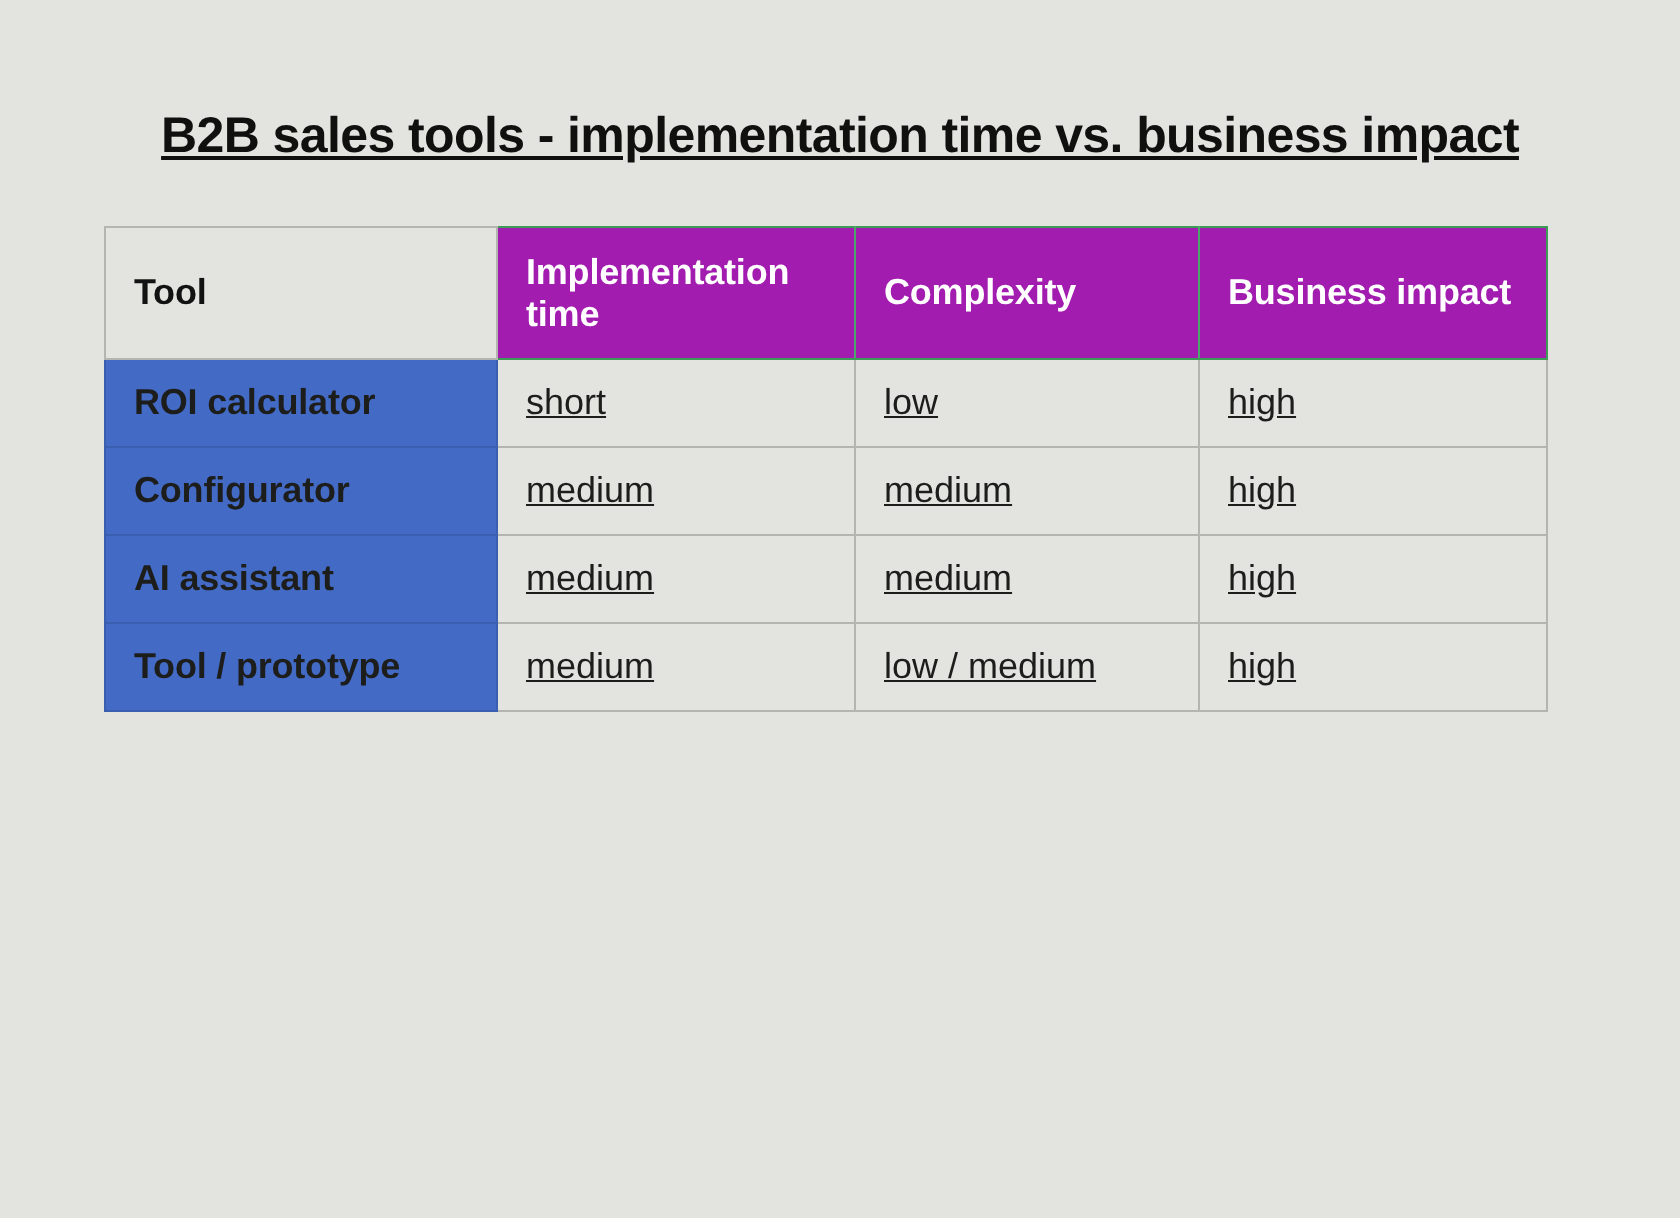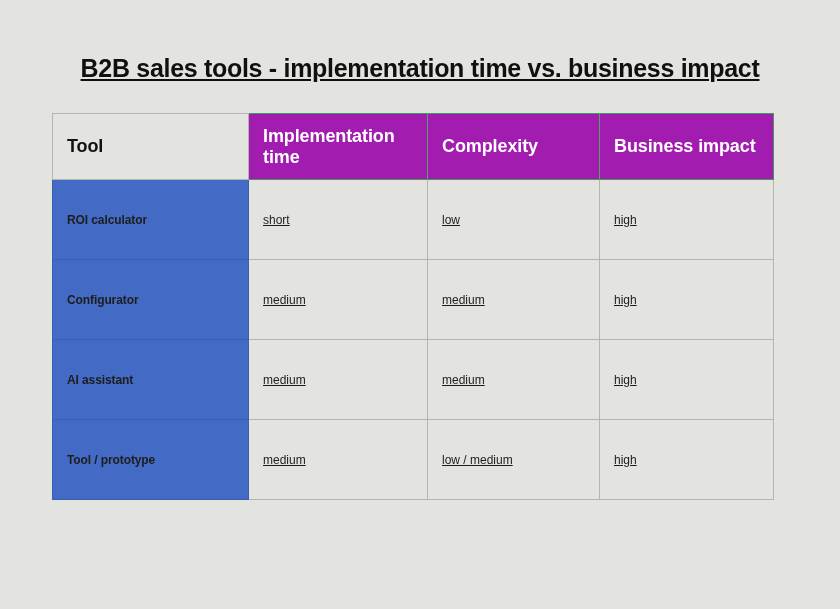--- a/index.html
+++ b/index.html
@@ -65,25 +65,25 @@
   th.head-green {
     background: #a21caf;
     color: #ffffff;
     border: 1px solid #3d9a57;
     border-right-color: #4da669;
   }
   th.head-green:last-child { border-right-color: #3d9a57; }
 
   
   #impact-table tbody td {
-    height: 80px;
+    height: 44px;
     padding: 0 14px;
     vertical-align: middle;
     box-sizing: border-box;
-    font-size: 12px;
+    font-size: 18px;
     color: #1d1d1b;
   }
   td.cell-tool {
     background: #436bc6;
     color: #ffffff;
     font-weight: bold;
     font-stretch: condensed;
     font-size: 14.5px;
     letter-spacing: -0.1px;
     border: 1px solid #3a5fb0;

